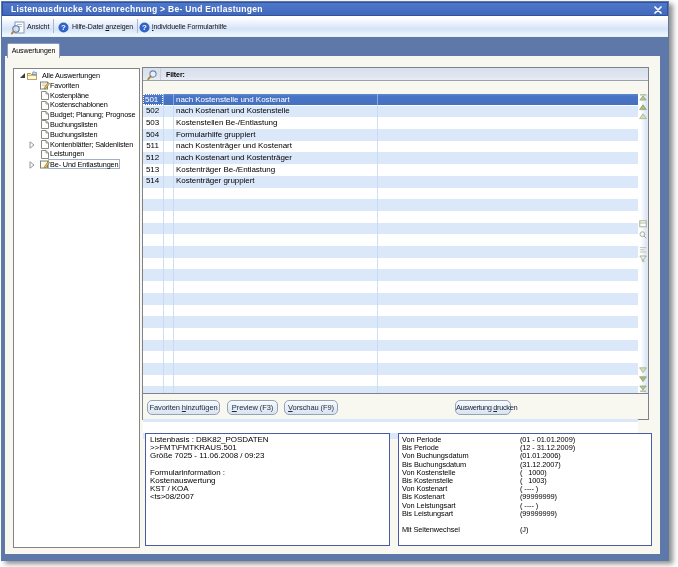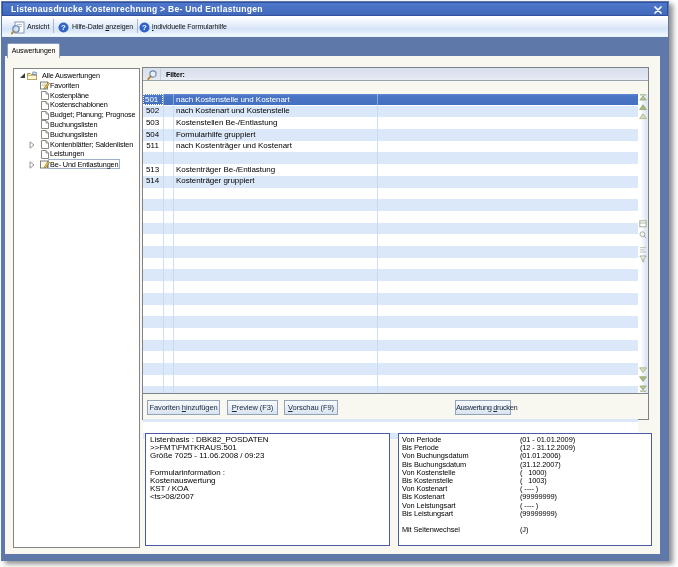--- a/index.html
+++ b/index.html
@@ -40,21 +40,21 @@
 .fnr { position:absolute; left:0; top:0; width:19px; text-align:center; }
 .bez { position:absolute; left:33px; top:0; }
 #selrow { position:absolute; left:0; top:0; width:495px; height:11.7px;
   background:linear-gradient(#6189d4,#4a75c6 20%,#4470c0); color:#fff; line-height:11.7px; }
 #focuscell { position:absolute; left:0; top:0; width:20px; height:11.7px; border:1px dotted #fff; }
 
 #strip { position:absolute; left:495px; top:25.5px; width:10px; height:299px;
   background:linear-gradient(90deg,#ffffff 25%,#dbe4f4 90%,#e6ecf7); }
 
 #btnstrip { position:absolute; left:0; top:324.5px; width:505px; height:26.5px; background:#f8f7f0; border-top:1px solid #7e838b; }
-.btn { position:absolute; top:6.5px; height:15px; border:1px solid #93a3b8; border-radius:0; color:#1c2a3a;
+.btn { position:absolute; top:6.5px; height:15px; border:1px solid #93a3b8; border-radius:5px; color:#1c2a3a;
   background:linear-gradient(#f8fafd,#e8eff8 50%,#d9e4f1); font-size:7.5px; letter-spacing:-0.1px; text-align:center; line-height:13px; white-space:nowrap; }
 
 .ipanel { position:absolute; top:433px; height:113px; background:#fff; border:1px solid #4b5aa5;
   font-size:8px; letter-spacing:-0.05px; line-height:8.2px; }
 
 u { text-decoration:underline; }
 </style>
 </head>
 <body>
 <div id="page">
@@ -229,20 +229,24 @@
           <span class="bez">Kostenstellen Be-/Entlastung</span>
         </div>
     <div class="grow" style="top:35.1px">
           <span class="fnr">504</span>
           <span class="bez">Formularhilfe gruppiert</span>
         </div>
     <div class="grow" style="top:46.8px">
           <span class="fnr">511</span>
           <span class="bez">nach Kostenträger und Kostenart</span>
         </div>
+    <div class="grow" style="top:58.5px">
+          <span class="fnr">512</span>
+          <span class="bez">nach Kostenart und Kostenträger</span>
+        </div>
     <div class="grow" style="top:70.2px">
           <span class="fnr">513</span>
           <span class="bez">Kostenträger Be-/Entlastung</span>
         </div>
     <div class="grow" style="top:81.9px">
           <span class="fnr">514</span>
           <span class="bez">Kostenträger gruppiert</span>
         </div>
   </div>
   <div id="strip"></div>

